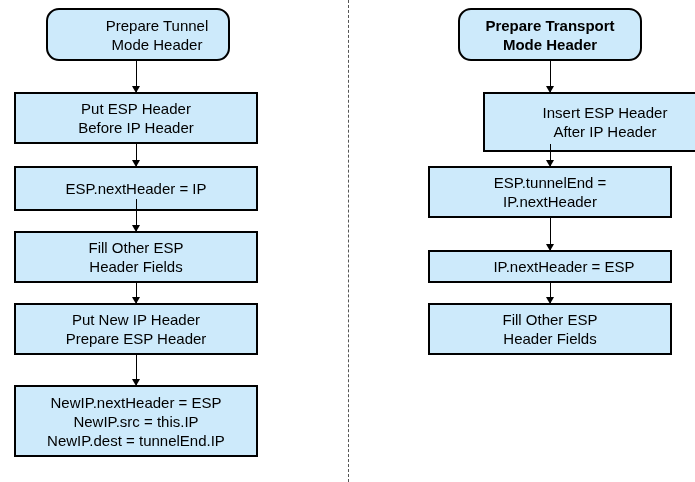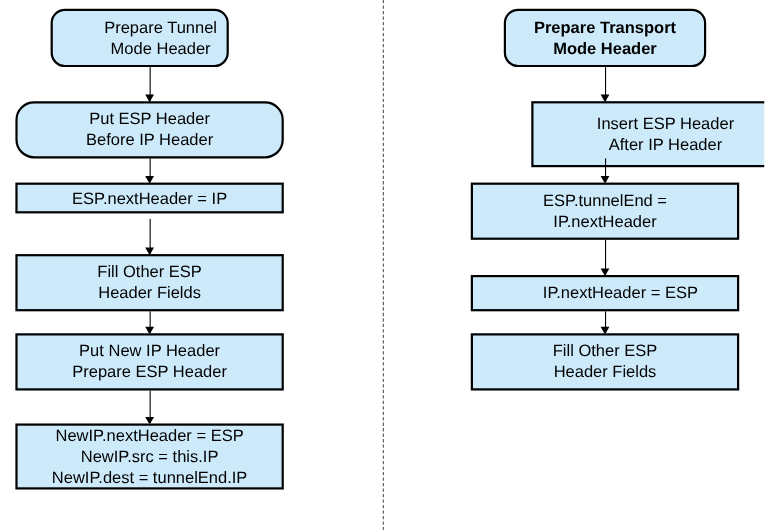--- a/index.html
+++ b/index.html
@@ -73,41 +73,41 @@
 </style>
 </head>
 <body>
 
 <div id="canvas">
 
   <div class="divider" style="left:348px;"></div>
 
   <div>
 
-    <div class="node rounded" style="left:46px; top:8px; width:162px; height:53px;padding-left:38px;">
+    <div class="node rounded" style="left:46px; top:8px; width:184px; height:53px;padding-left:38px;">
       <span class="label">Prepare Tunnel
 Mode Header</span>
     </div>
 
     <div class="arrow" style="left:136px; top:61px; height:31px;">
       <span class="shaft"></span>
       <span class="head"></span>
     </div>
 
-    <div class="node" style="left:14px; top:92px; width:244px; height:52px;border-radius:17px;">
+    <div class="node" style="left:14px; top:92px; width:244px; height:52px;">
       <span class="label">Put ESP Header
 Before IP Header</span>
     </div>
 
     <div class="arrow" style="left:136px; top:144px; height:22px;">
       <span class="shaft"></span>
       <span class="head"></span>
     </div>
 
-    <div class="node" style="left:14px; top:166px; width:244px; height:28px;">
+    <div class="node" style="left:14px; top:166px; width:244px; height:45px;">
       <span class="label">ESP.nextHeader = IP</span>
     </div>
 
     <div class="arrow" style="left:136px; top:199px; height:32px;">
       <span class="shaft"></span>
       <span class="head"></span>
     </div>
 
     <div class="node" style="left:14px; top:231px; width:244px; height:52px;">
       <span class="label">Fill Other ESP
@@ -122,21 +122,21 @@
     <div class="node" style="left:14px; top:303px; width:244px; height:52px;">
       <span class="label">Put New IP Header
 Prepare ESP Header</span>
     </div>
 
     <div class="arrow" style="left:136px; top:355px; height:30px;">
       <span class="shaft"></span>
       <span class="head"></span>
     </div>
 
-    <div class="node" style="left:14px; top:385px; width:244px; height:60px;">
+    <div class="node" style="left:14px; top:385px; width:244px; height:72px;">
       <span class="label">NewIP.nextHeader = ESP
 NewIP.src = this.IP
 NewIP.dest = tunnelEnd.IP</span>
     </div>
 
   </div>
 
   <div>
 
     <div class="node rounded" style="left:458px; top:8px; width:184px; height:53px;font-weight:bold;">

